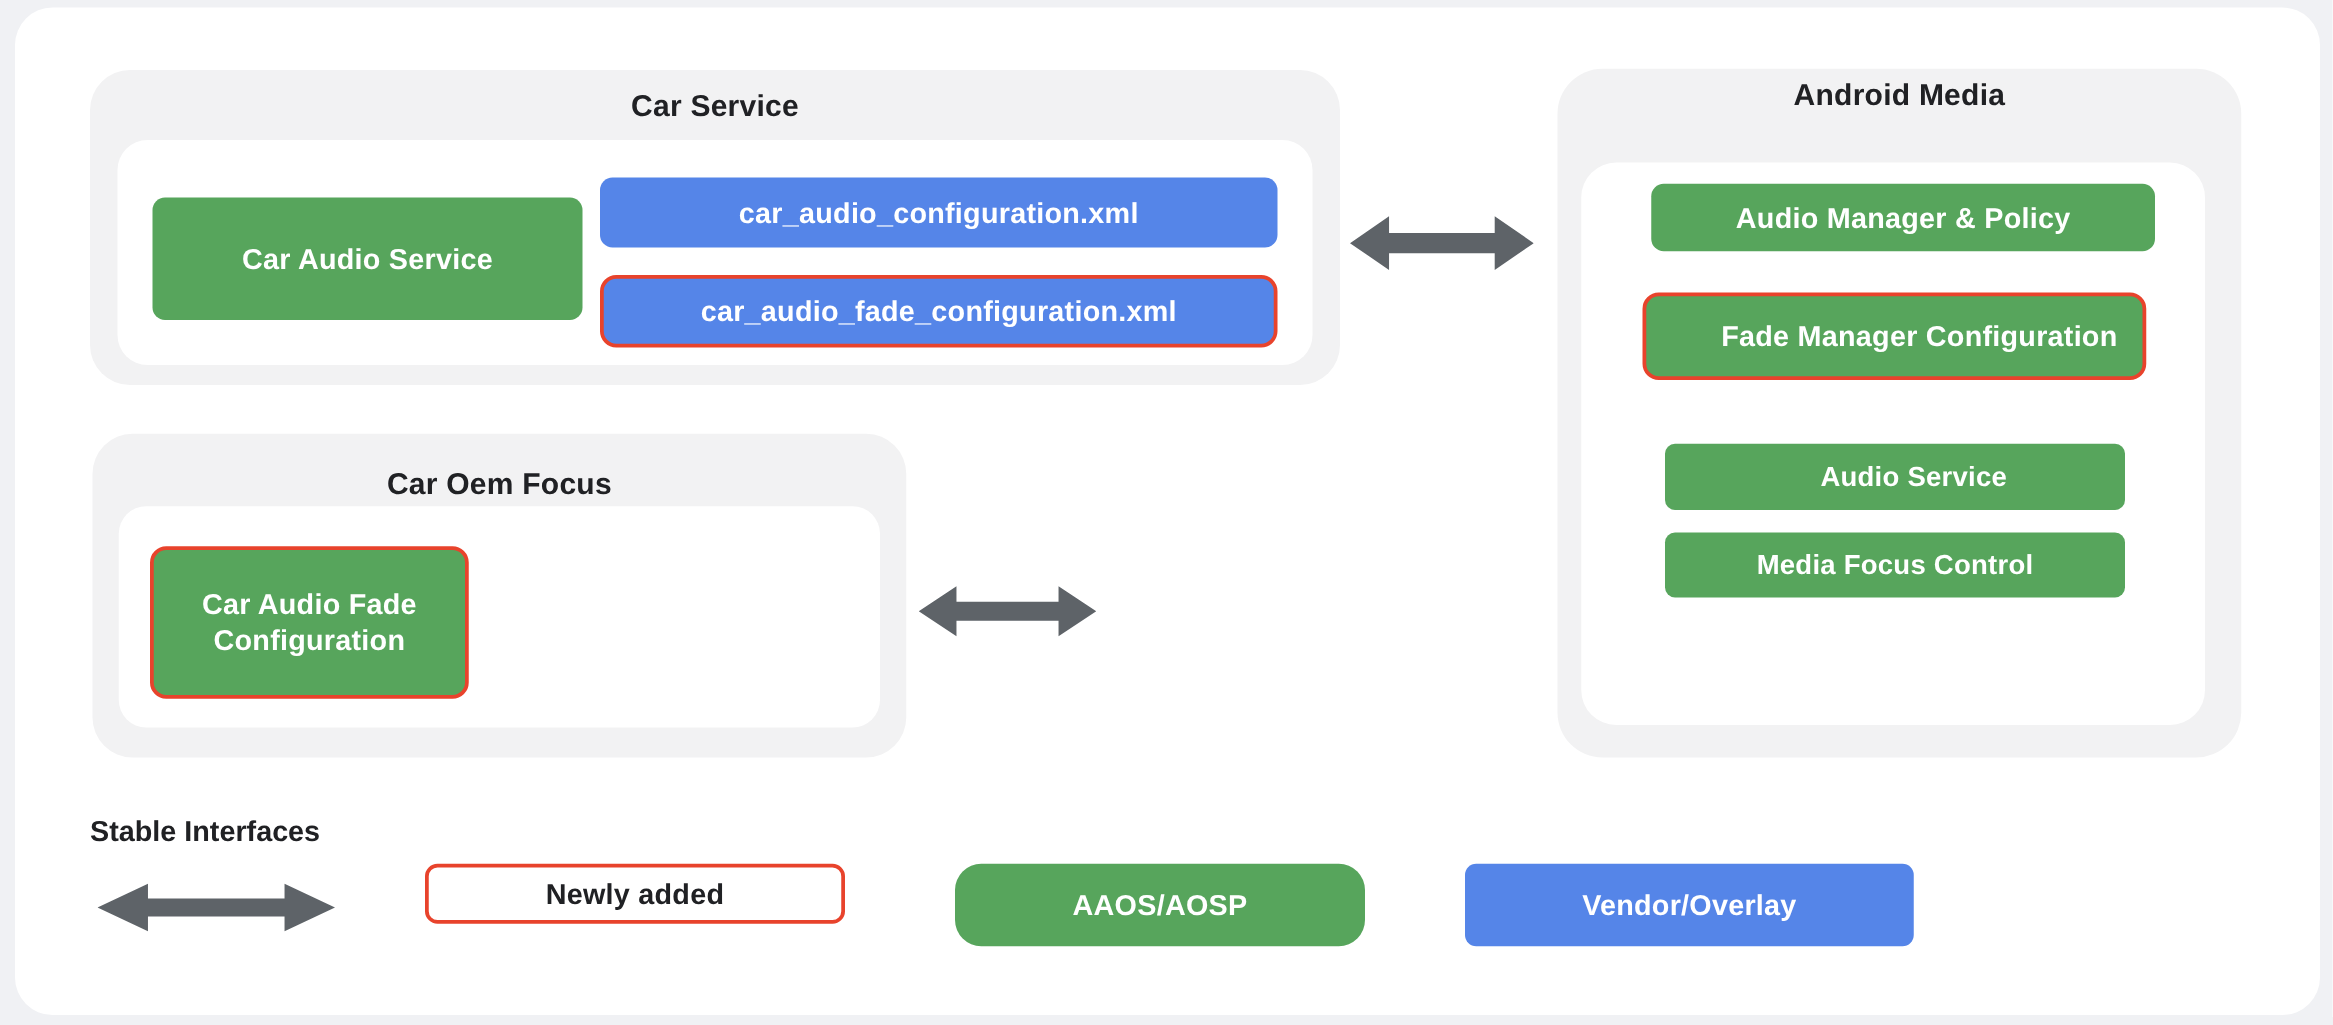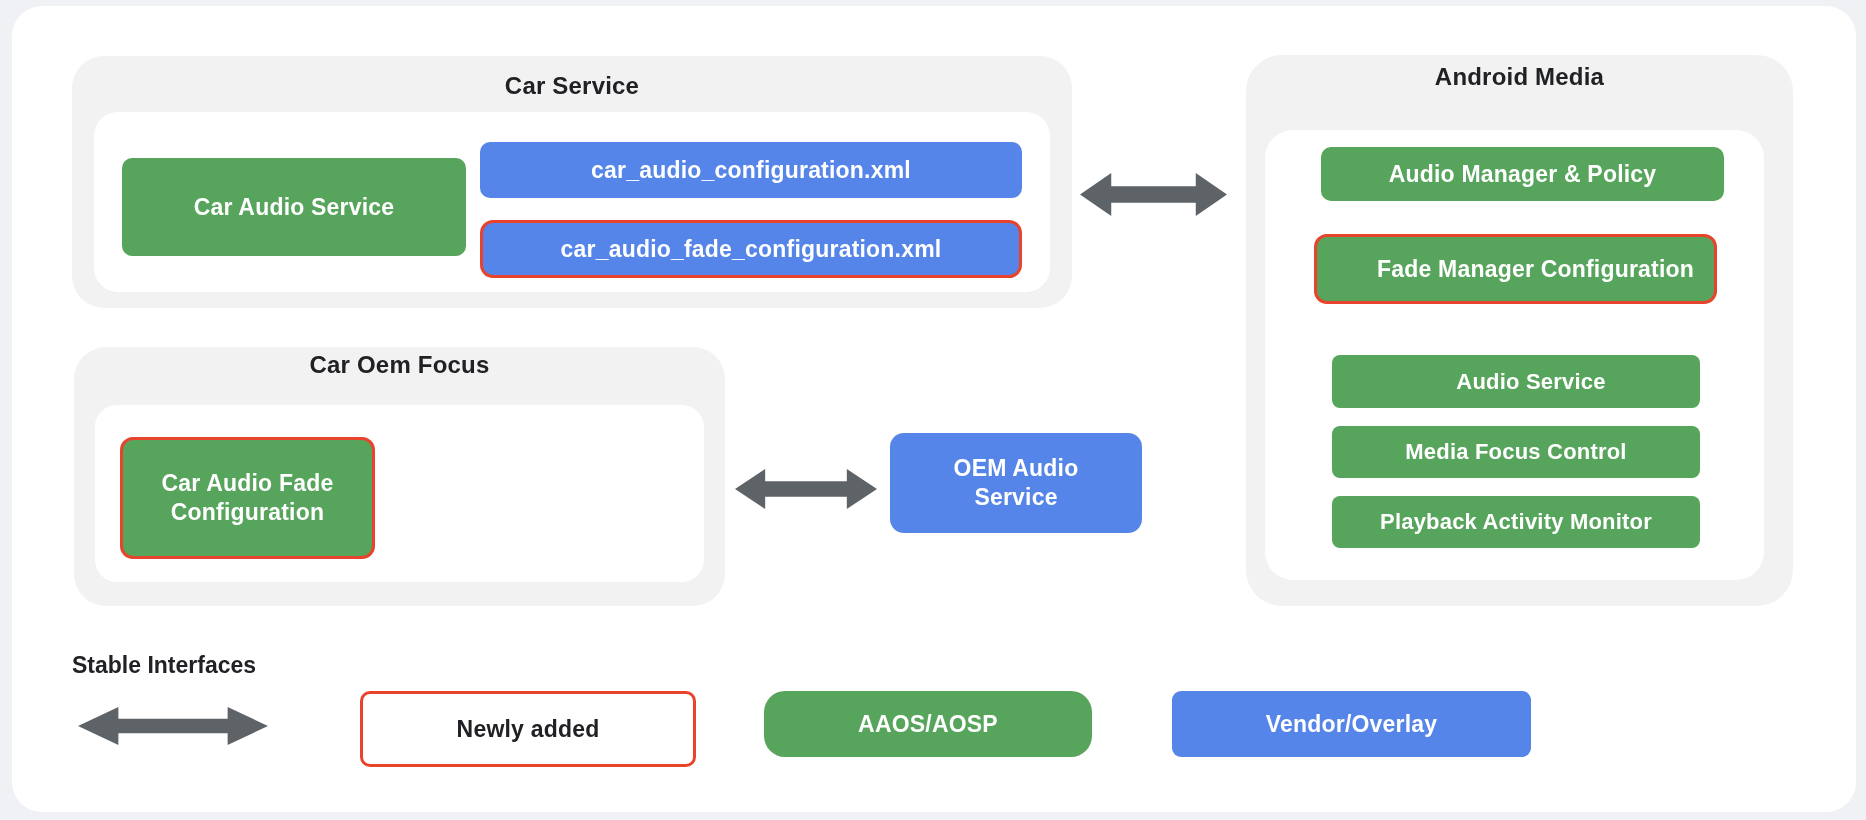--- a/index.html
+++ b/index.html
@@ -99,38 +99,36 @@
   </div>
 
   <div class="group" style="left:1246px; top:55px; width:547px; height:551px; border-radius:36px;">
     <div class="group-title" style="margin-top:8px;">Android Media</div>
   </div>
   <div class="inner" style="left:1265px; top:130px; width:499px; height:450px; border-radius:28px;"></div>
   <div class="box green" style="left:1282px; top:147px; width:403px; height:54px;margin-left:39px;">Audio Manager &amp; Policy</div>
   <div class="box green newly-added-border" style="left:1314px; top:234px; width:403px; height:70px;padding-left:40px;">Fade Manager Configuration</div>
   <div class="box green small-font" style="left:1332px; top:355px; width:368px; height:53px; border-radius:8px;padding-left:30px;">Audio Service</div>
   <div class="box green small-font" style="left:1332px; top:426px; width:368px; height:52px; border-radius:8px;">Media Focus Control</div>
-  <div class="box green small-font" style="left:1332px; top:496px; width:368px; height:52px; border-radius:8px;">Playback Activity Monitor</div>
 
   <div class="group" style="left:74px; top:347px; width:651px; height:259px;">
-    <div class="group-title" style="margin-top:4px;text-align:center;">Car Oem Focus</div>
+    <div class="group-title" style="margin-top:27px;text-align:center;">Car Oem Focus</div>
   </div>
   <div class="inner" style="left:95px; top:405px; width:609px; height:177px; border-radius:22px;"></div>
   <div class="box green newly-added-border" style="left:120px; top:437px; width:255px; height:122px; padding:0 20px;">Car Audio Fade Configuration</div>
 
   <div class="arrow" style="left:735px; top:468px; width:142px; height:42px;">
     <svg viewBox="0 0 160 44" preserveAspectRatio="none">
       <polygon points="0,22 34,1 34,14 126,14 126,1 160,22 126,43 126,30 34,30 34,43" fill="currentColor"></polygon>
     </svg>
   </div>
 
-  <div class="box blue" style="left:890px; top:433px; width:252px; height:100px; border-radius:14px; padding:0 40px;">OEM Audio Service</div>
 
   <div class="legend-label" style="left:72px; top:652px;">Stable Interfaces</div>
   <div class="arrow" style="left:78px; top:706px; width:190px; height:40px;">
     <svg viewBox="0 0 160 44" preserveAspectRatio="none">
       <polygon points="0,22 34,1 34,14 126,14 126,1 160,22 126,43 126,30 34,30 34,43" fill="currentColor"></polygon>
     </svg>
   </div>
-  <div class="box legend-box-outline" style="left:340px; top:691px; width:336px; height:76px;margin-left:20px;">Newly added</div>
+  <div class="box legend-box-outline" style="left:340px; top:691px; width:336px; height:48px;">Newly added</div>
   <div class="box green legend-chip" style="left:764px; top:691px; width:328px; height:66px;border-radius:21px;">AAOS/AOSP</div>
   <div class="box blue legend-chip" style="left:1172px; top:691px; width:359px; height:66px;">Vendor/Overlay</div>
 </div>
 
 </body></html>

